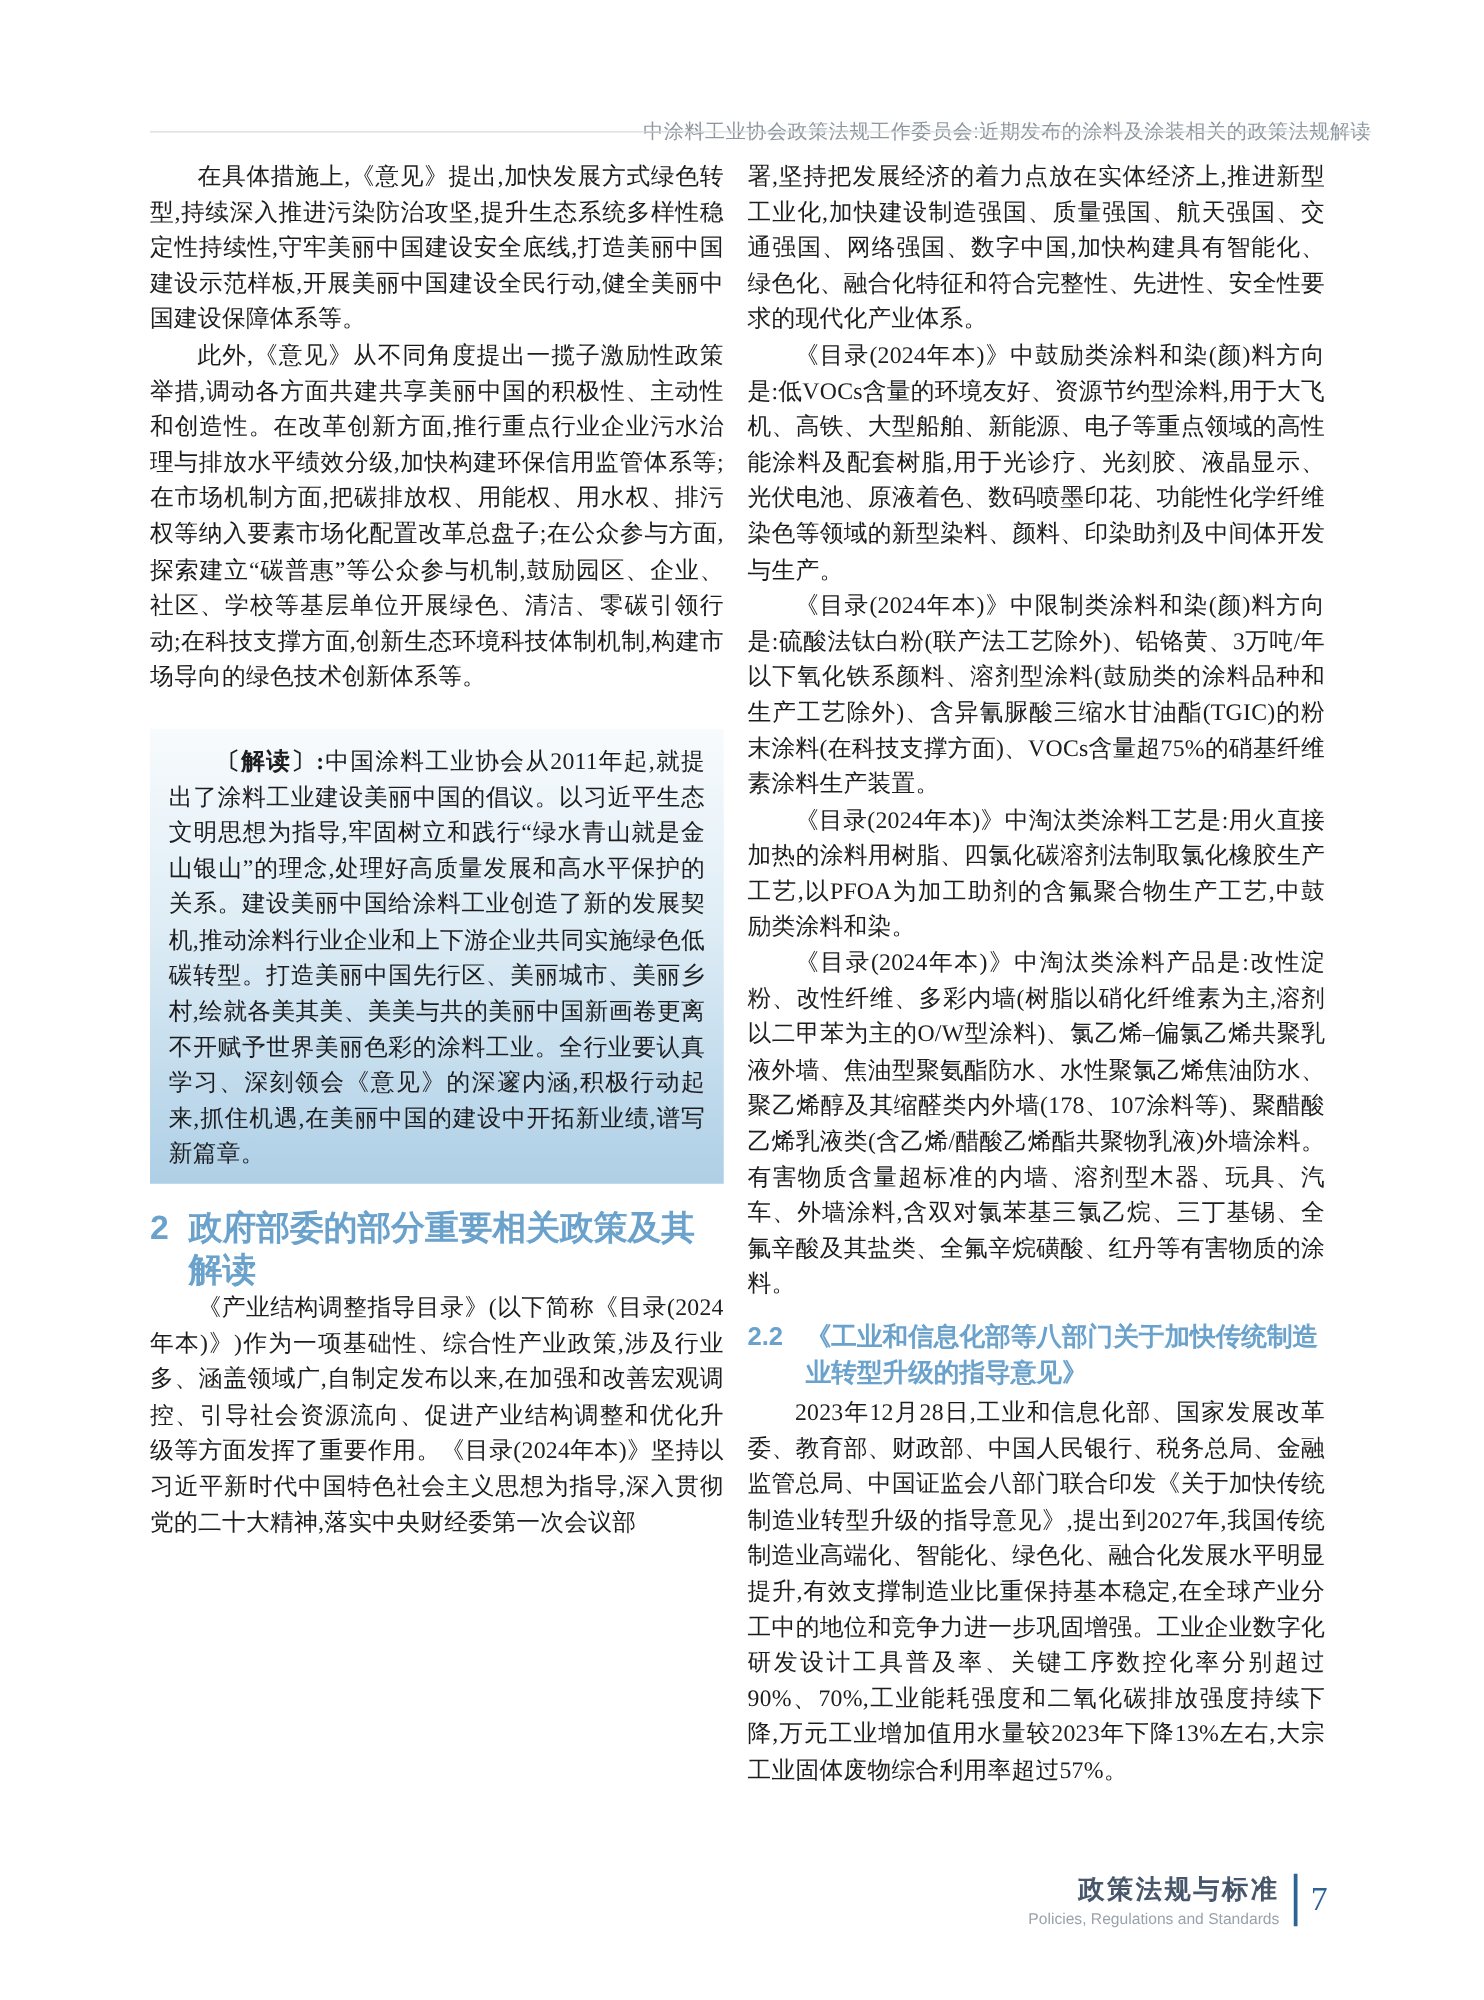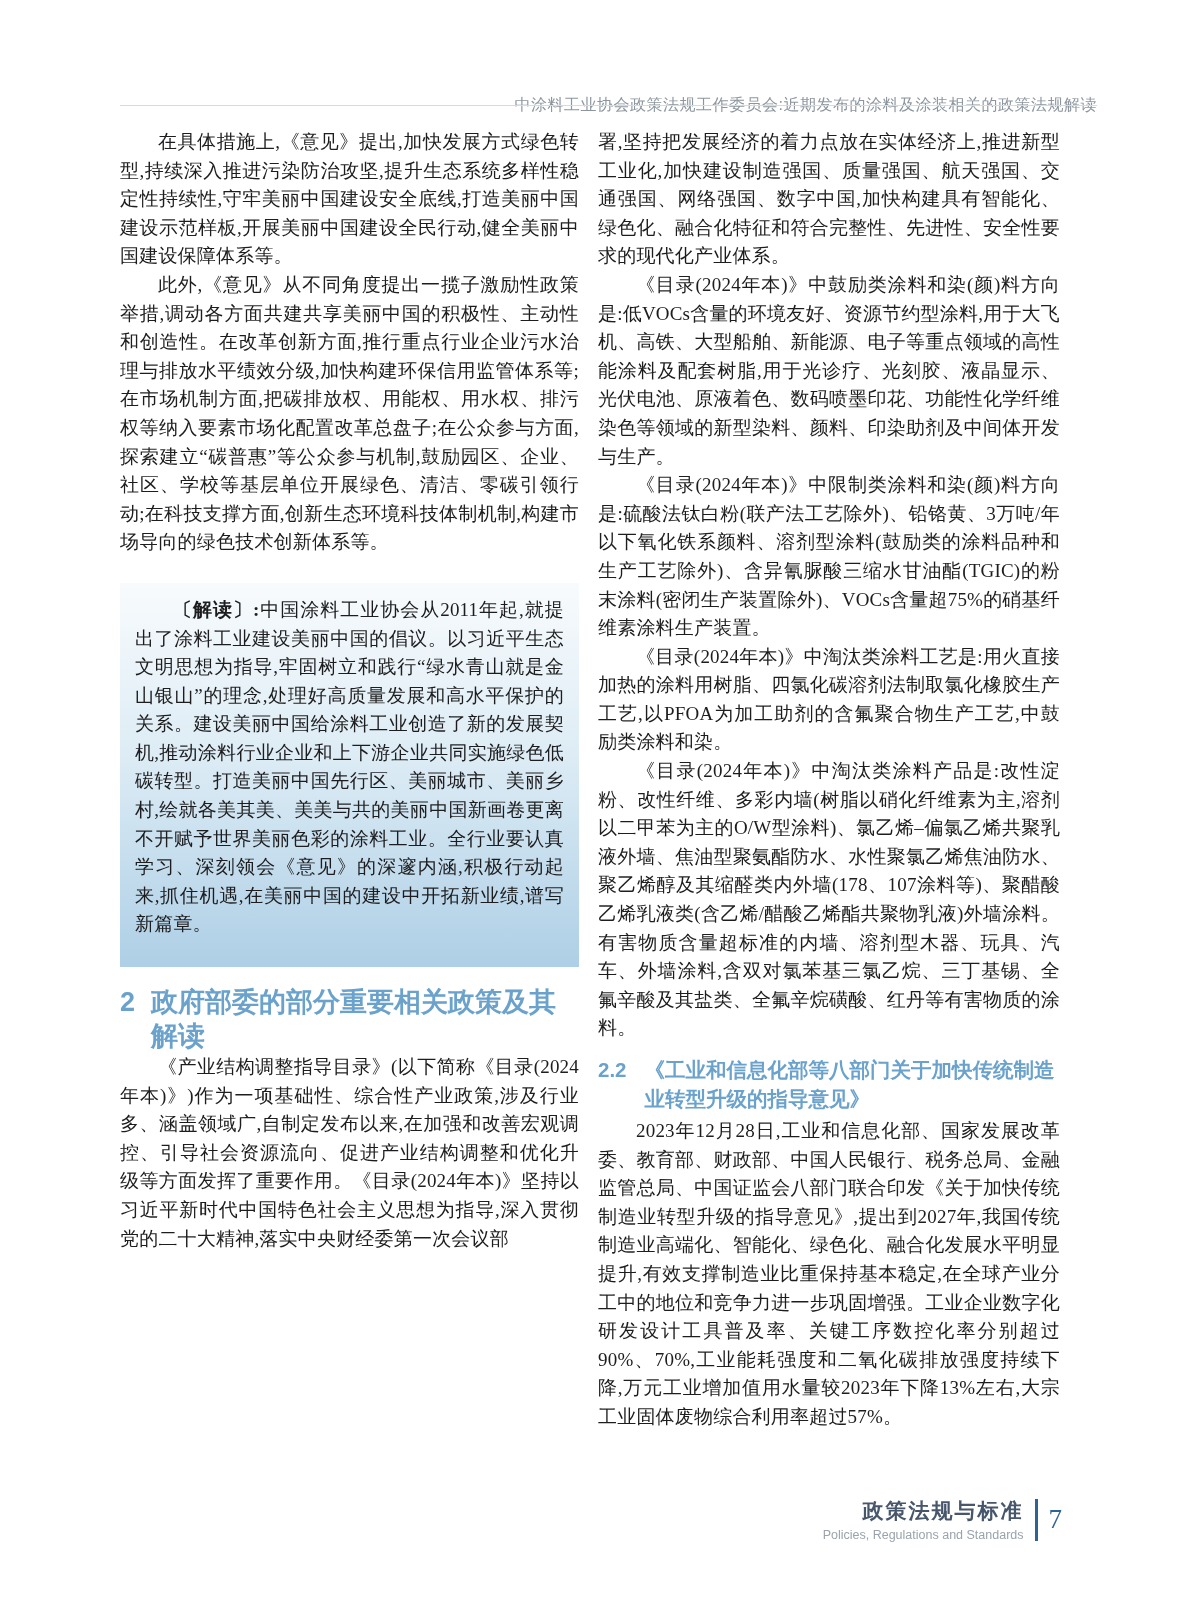--- a/index.html
+++ b/index.html
@@ -31,21 +31,21 @@
     margin:0;
     font-size:19px; line-height:28.6px;
     color:#1d1d1f;
     text-align:justify; text-justify:inter-character;
     letter-spacing:0.2px;
   }
   p.indent { text-indent:2em; }
   
   .highlight-box {
     margin-top:26px;
-    padding:13px 15px 28px 15px;
+    padding:13px 15px 8px 15px;
     background:linear-gradient(180deg,#f8fbfd 0%,#ddecf5 45%,#aecfe6 100%);
   }
   .highlight-box p.body { text-indent:2em; }
   .hl-label { font-weight:bold; }
   
   .sec-heading {
     display:flex; gap:16px;
     margin-top:18px;
     font-family:"Liberation Sans","DejaVu Sans",sans-serif;
     font-weight:bold; color:#6aa2cc;
@@ -101,21 +101,21 @@
       <span class="h-title">政府部委的部分重要相关政策及其解读</span>
     </div>
 
 
     <p class="body indent">《产业结构调整指导目录》(以下简称《目录(2024年本)》)作为一项基础性、综合性产业政策,涉及行业多、涵盖领域广,自制定发布以来,在加强和改善宏观调控、引导社会资源流向、促进产业结构调整和优化升级等方面发挥了重要作用。《目录(2024年本)》坚持以习近平新时代中国特色社会主义思想为指导,深入贯彻党的二十大精神,落实中央财经委第一次会议部</p>
   </div>
 
   <div class="col col-right">
     <p class="body">署,坚持把发展经济的着力点放在实体经济上,推进新型工业化,加快建设制造强国、质量强国、航天强国、交通强国、网络强国、数字中国,加快构建具有智能化、绿色化、融合化特征和符合完整性、先进性、安全性要求的现代化产业体系。</p>
     <p class="body indent">《目录(2024年本)》中鼓励类涂料和染(颜)料方向是:低VOCs含量的环境友好、资源节约型涂料,用于大飞机、高铁、大型船舶、新能源、电子等重点领域的高性能涂料及配套树脂,用于光诊疗、光刻胶、液晶显示、光伏电池、原液着色、数码喷墨印花、功能性化学纤维染色等领域的新型染料、颜料、印染助剂及中间体开发与生产。</p>
-    <p class="body indent">《目录(2024年本)》中限制类涂料和染(颜)料方向是:硫酸法钛白粉(联产法工艺除外)、铅铬黄、3万吨/年以下氧化铁系颜料、溶剂型涂料(鼓励类的涂料品种和生产工艺除外)、含异氰脲酸三缩水甘油酯(TGIC)的粉末涂料(密闭生产装置除外)、VOCs含量超75%的硝基纤维素涂料生产装置。</p>
+    <p class="body indent">《目录(2024年本)》中限制类涂料和染(颜)料方向是:硫酸法钛白粉(联产法工艺除外)、铅铬黄、3万吨/年以下氧化铁系颜料、溶剂型涂料(鼓励类的涂料品种和生产工艺除外)、含异氰脲酸三缩水甘油酯(TGIC)的粉末涂料(在科技支撑方面)、VOCs含量超75%的硝基纤维素涂料生产装置。</p>
     <p class="body indent">《目录(2024年本)》中淘汰类涂料工艺是:用火直接加热的涂料用树脂、四氯化碳溶剂法制取氯化橡胶生产工艺,以PFOA为加工助剂的含氟聚合物生产工艺,中鼓励类涂料和染。</p>
     <p class="body indent">《目录(2024年本)》中淘汰类涂料产品是:改性淀粉、改性纤维、多彩内墙(树脂以硝化纤维素为主,溶剂以二甲苯为主的O/W型涂料)、氯乙烯–偏氯乙烯共聚乳液外墙、焦油型聚氨酯防水、水性聚氯乙烯焦油防水、聚乙烯醇及其缩醛类内外墙(178、107涂料等)、聚醋酸乙烯乳液类(含乙烯/醋酸乙烯酯共聚物乳液)外墙涂料。有害物质含量超标准的内墙、溶剂型木器、玩具、汽车、外墙涂料,含双对氯苯基三氯乙烷、三丁基锡、全氟辛酸及其盐类、全氟辛烷磺酸、红丹等有害物质的涂料。</p>
 
     <div class="sub-heading">
       <span class="h-num">2.2</span>
       <span class="h-title">《工业和信息化部等八部门关于加快传统制造业转型升级的指导意见》</span>
     </div>
 
     <p class="body indent">2023年12月28日,工业和信息化部、国家发展改革委、教育部、财政部、中国人民银行、税务总局、金融监管总局、中国证监会八部门联合印发《关于加快传统制造业转型升级的指导意见》,提出到2027年,我国传统制造业高端化、智能化、绿色化、融合化发展水平明显提升,有效支撑制造业比重保持基本稳定,在全球产业分工中的地位和竞争力进一步巩固增强。工业企业数字化研发设计工具普及率、关键工序数控化率分别超过90%、70%,工业能耗强度和二氧化碳排放强度持续下降,万元工业增加值用水量较2023年下降13%左右,大宗工业固体废物综合利用率超过57%。</p>
   </div>

